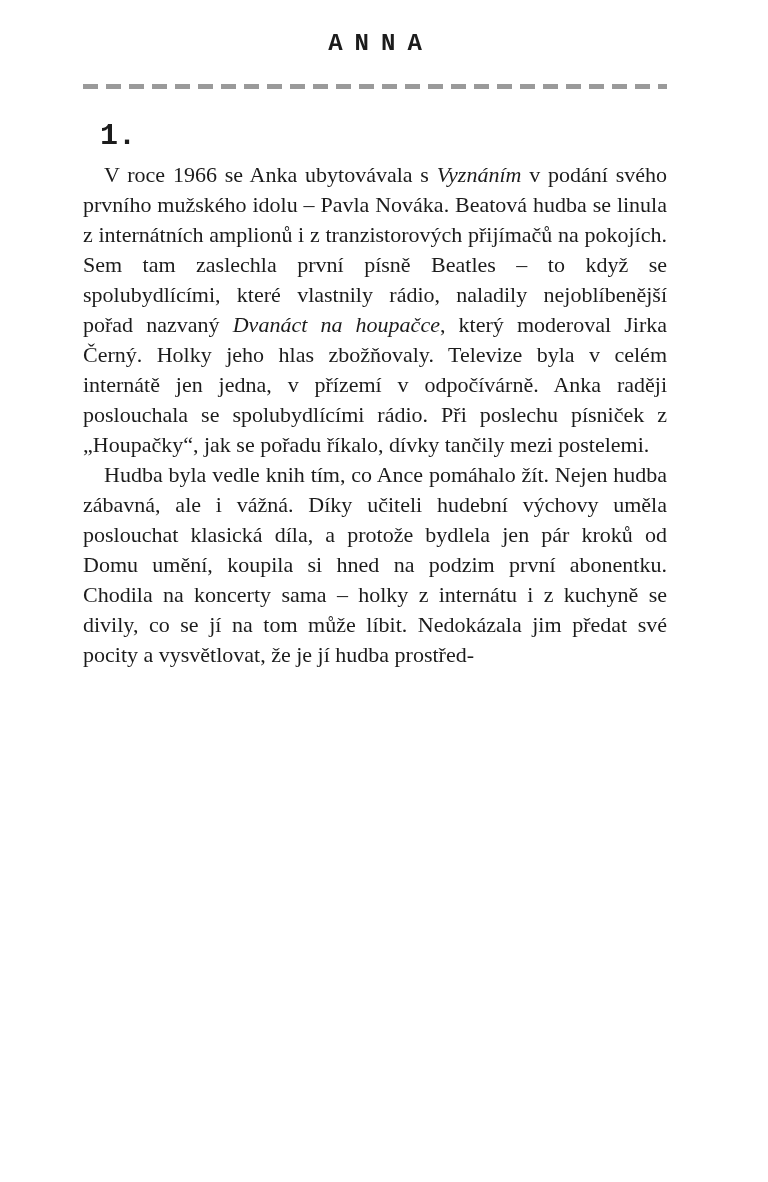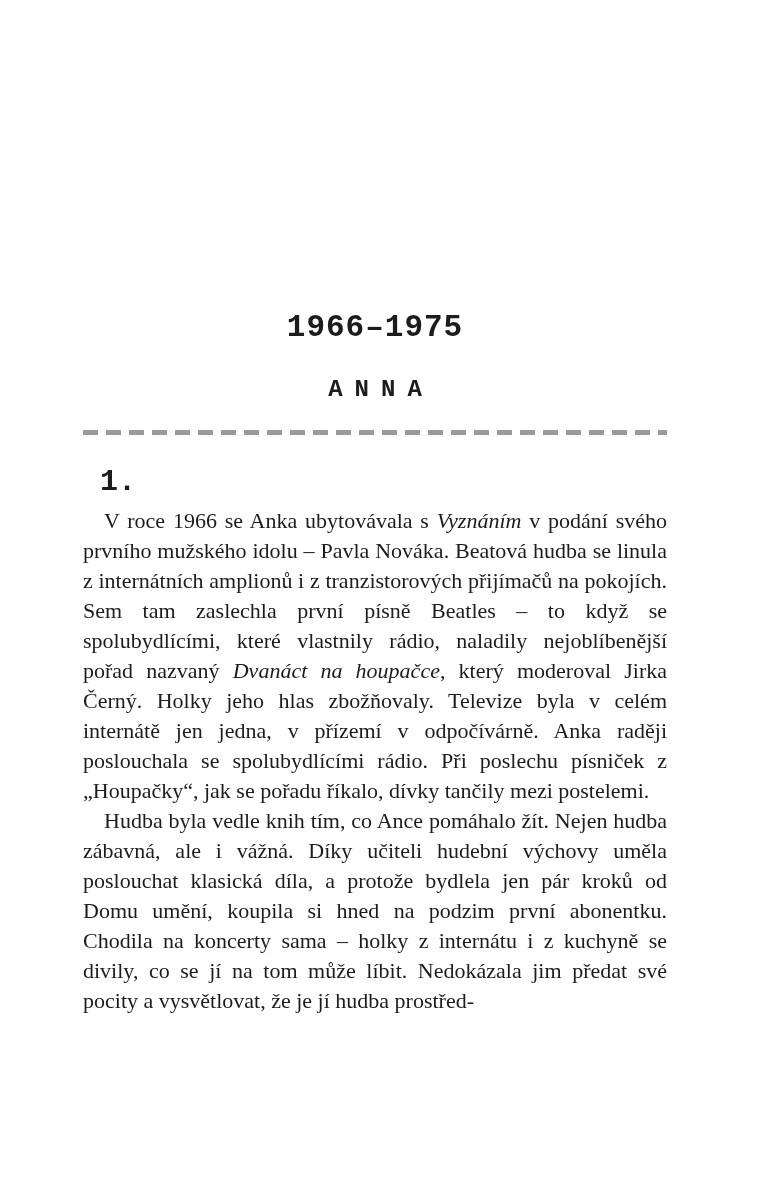--- a/index.html
+++ b/index.html
@@ -81,21 +81,20 @@
   }
 
   .body-text em {
   }
 </style>
 </head>
 <body>
 
 <div class="page">
 
-  <div class="chapter-years">1966–1975</div>
 
   <div class="chapter-name">ANNA</div>
 
   <div class="separator"></div>
 
   <div class="section-number">1.</div>
 
   <div class="body-text">
     <p><span>V roce 1966 se Anka ubytovávala s </span><em>Vyznáním</em><span> v podání svého prvního mužského idolu – Pavla Nováka. Beatová hudba se linula z internátních amplionů i z tranzistorových přijímačů na pokojích. Sem tam zaslechla první písně Beatles – to když se spolubydlícími, které vlastnily rádio, naladily nejoblíbenější pořad nazvaný </span><em>Dvanáct na houpačce</em><span>, který moderoval Jirka Černý. Holky jeho hlas zbožňovaly. Televize byla v celém internátě jen jedna, v přízemí v odpočívárně. Anka raději poslouchala se spolubydlícími rádio. Při poslechu písniček z „Houpačky“, jak se pořadu říkalo, dívky tančily mezi postelemi.</span></p>
 

